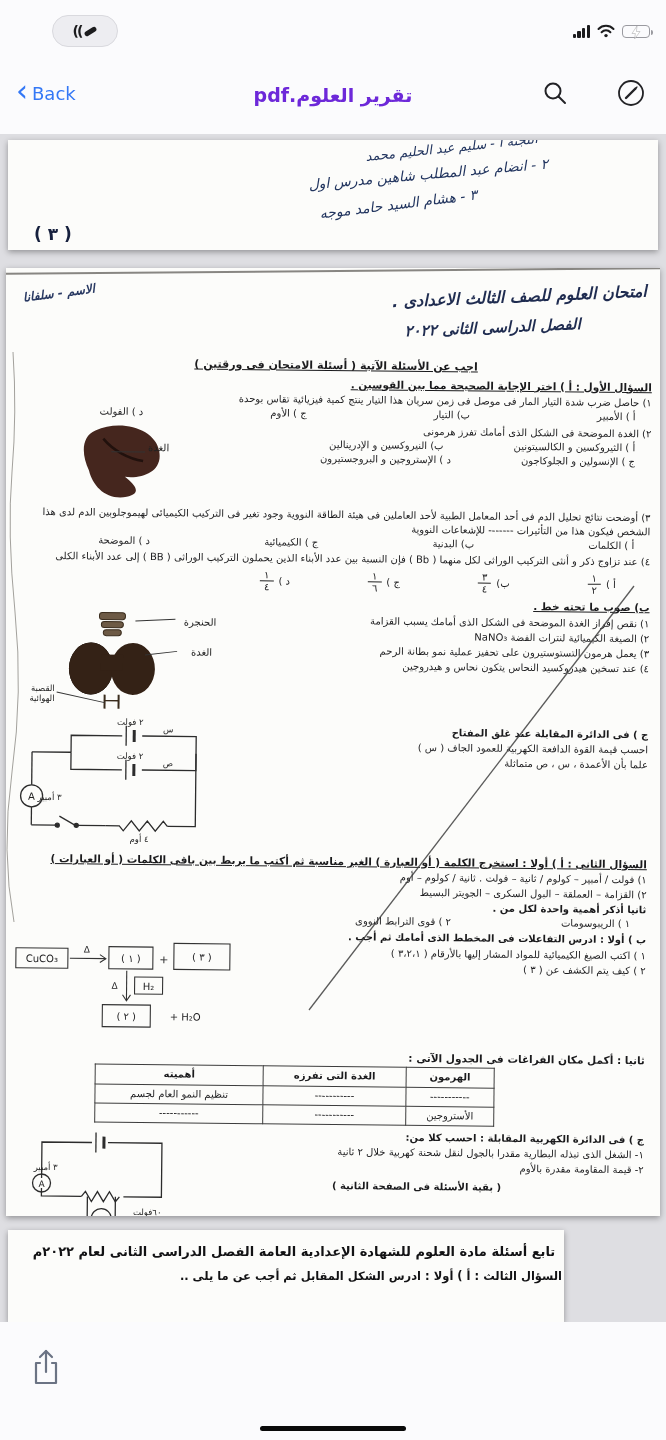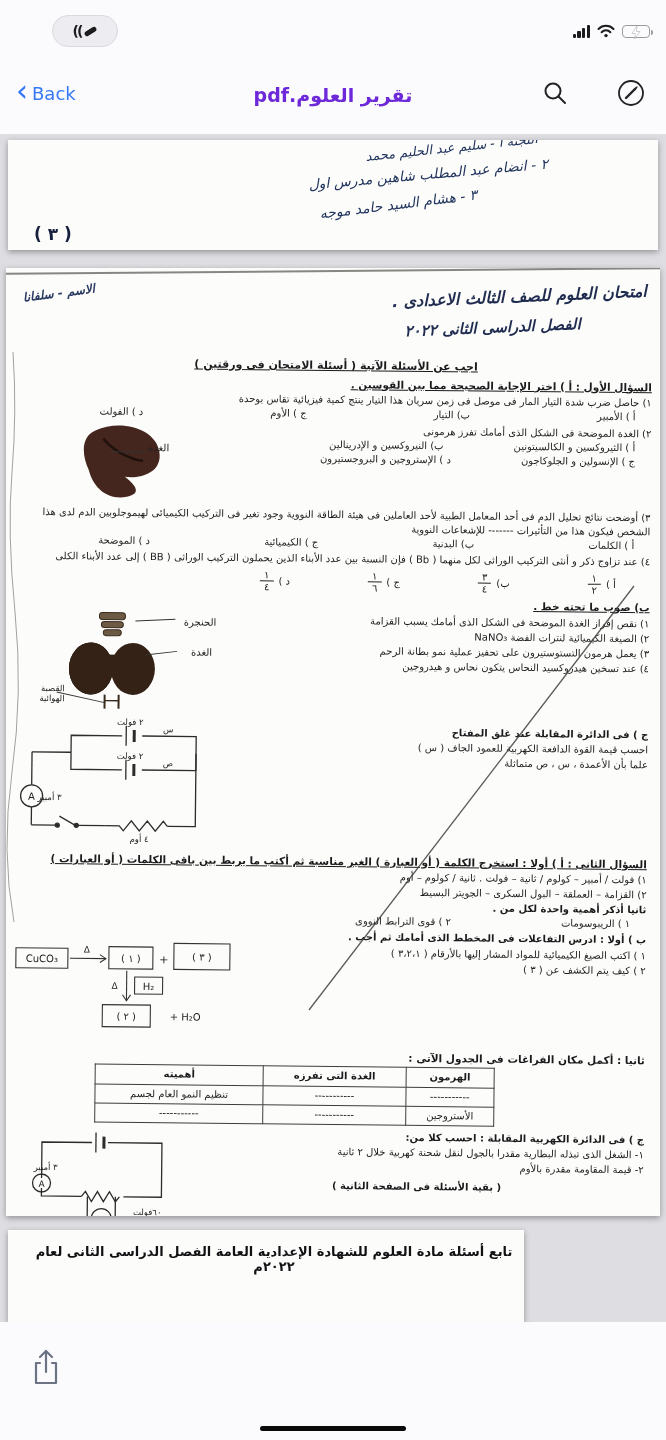--- a/index.html
+++ b/index.html
@@ -28,21 +28,21 @@
   .back-button .lbl{font-size:18px;}
   .nav-title{position:absolute;left:0;top:22px;width:100%;text-align:center;font-size:19px;font-weight:bold;color:#6d28d9;}
   .nav-icons{position:absolute;right:18px;top:14px;display:flex;align-items:center;gap:42px;}
   .icon-btn{width:34px;height:34px;display:flex;align-items:center;justify-content:center;cursor:pointer;}
 
   
   .content{position:absolute;top:134px;left:0;width:666px;height:1188px;background:#dedee2;}
   .page{position:absolute;background:#fcfcfa;box-shadow:0 2px 6px rgba(0,0,0,.35);}
   .page--top{left:8px;top:6px;width:650px;height:110px;overflow:hidden;}
   .page--main{left:6px;top:134px;width:654px;height:948px;overflow:hidden;padding:6px 12px 6px 10px;}
-  .page--bottom{left:8px;top:1096px;width:516px;height:92px;overflow:hidden;padding:14px 2px 8px 18px;}
+  .page--bottom{left:8px;top:1096px;width:556px;height:92px;overflow:hidden;padding:14px 2px 8px 18px;}
 
   
   .hw{font-style:italic;color:#22355f;position:absolute;white-space:nowrap;font-weight:500;}
   .hw1{top:0px;right:120px;font-size:13px;transform:rotate(-6deg);}
   .hw2{top:26px;right:110px;font-size:14px;transform:rotate(-5deg);}
   .hw3{top:56px;right:180px;font-size:14px;transform:rotate(-7deg);}
   .pagenum{position:absolute;left:26px;bottom:6px;font-size:17px;font-weight:bold;color:#16203d;font-style:normal;}
 
   
   .edgeline{position:absolute;top:2px;left:-4px;width:660px;height:2px;background:#4a4742;opacity:.65;transform:rotate(-.5deg);}
@@ -244,21 +244,21 @@
               <ellipse cx="38" cy="58" rx="22" ry="26" fill="#34221６"></ellipse>
               <ellipse cx="38" cy="58" rx="22" ry="26" fill="#342216"></ellipse>
               <ellipse cx="80" cy="58" rx="22" ry="26" fill="#342216"></ellipse>
               <rect x="48" y="44" width="22" height="16" fill="#342216"></rect>
               <line x1="52" y1="84" x2="52" y2="98" stroke="#3a2c1d" stroke-width="2"></line>
               <line x1="66" y1="84" x2="66" y2="98" stroke="#3a2c1d" stroke-width="2"></line>
               <line x1="52" y1="90" x2="66" y2="90" stroke="#3a2c1d" stroke-width="1.4"></line>
             </svg>
             <span class="fig-label" style="right:6px;top:4px;">الحنجرة</span>
             <span class="fig-label" style="right:10px;top:34px;">الغدة</span>
-            <span class="fig-label" style="left:0;bottom:10px;width:38px;line-height:1.2;font-size:8.5px;margin-left:10px;">القصبة الهوائية</span>
+            <span class="fig-label" style="left:0;bottom:10px;width:38px;line-height:1.2;font-size:8.5px;">القصبة الهوائية</span>
             <svg width="205" height="104" viewBox="0 0 205 104" style="position:absolute;left:0;top:0;">
               <line x1="118" y1="10" x2="158" y2="8" stroke="#333" stroke-width="1"></line>
               <line x1="128" y1="44" x2="160" y2="40" stroke="#333" stroke-width="1"></line>
               <line x1="40" y1="82" x2="88" y2="92" stroke="#333" stroke-width="1"></line>
             </svg>
           </div>
           <div class="qline">١) نقص إفراز الغدة الموضحة فى الشكل الذى أمامك يسبب القزامة</div>
           <div class="qline">٢) الصيغة الكيميائية لنترات الفضة NaNO₃</div>
           <div class="qline">٣) يعمل هرمون التستوستيرون على تحفيز عملية نمو بطانة الرحم</div>
           <div class="qline">٤) عند تسخين هيدروكسيد النحاس يتكون نحاس و هيدروجين</div>
@@ -394,20 +394,21 @@
       </div>
 
       <svg class="scanline" width="654" height="948" viewBox="0 0 654 948">
         <line x1="628" y1="318" x2="303" y2="742" stroke="#3f3f3f" stroke-width="1.3" opacity="0.85"></line>
         <path d="M7,84 q4,60 -1,120 t3,140 t-3,160 t2,150" stroke="#5a564e" stroke-width="1" fill="none" opacity="0.55"></path>
       </svg>
     </div>
 
     <div class="page page--bottom frag-bottom">
       <div class="l1">تابع أسئلة مادة العلوم للشهادة الإعدادية العامة الفصل الدراسى الثانى لعام ٢٠٢٢م</div>
+      <div class="l2">السؤال الثالث : أ ) أولا : ادرس الشكل المقابل ثم أجب عن ما يلى ..</div>
     </div>
 
   </div>
 
   <div class="bottom-bar">
     <span class="share-btn">
       <svg width="32" height="40" viewBox="0 0 32 40">
         <g stroke="#6b7384" stroke-width="2.2" fill="none" stroke-linecap="round" stroke-linejoin="round">
           <path d="M6,16 h-0 M10,15 h-4 v20 h20 v-20 h-4"></path>
           <line x1="16" y1="3" x2="16" y2="24"></line>

